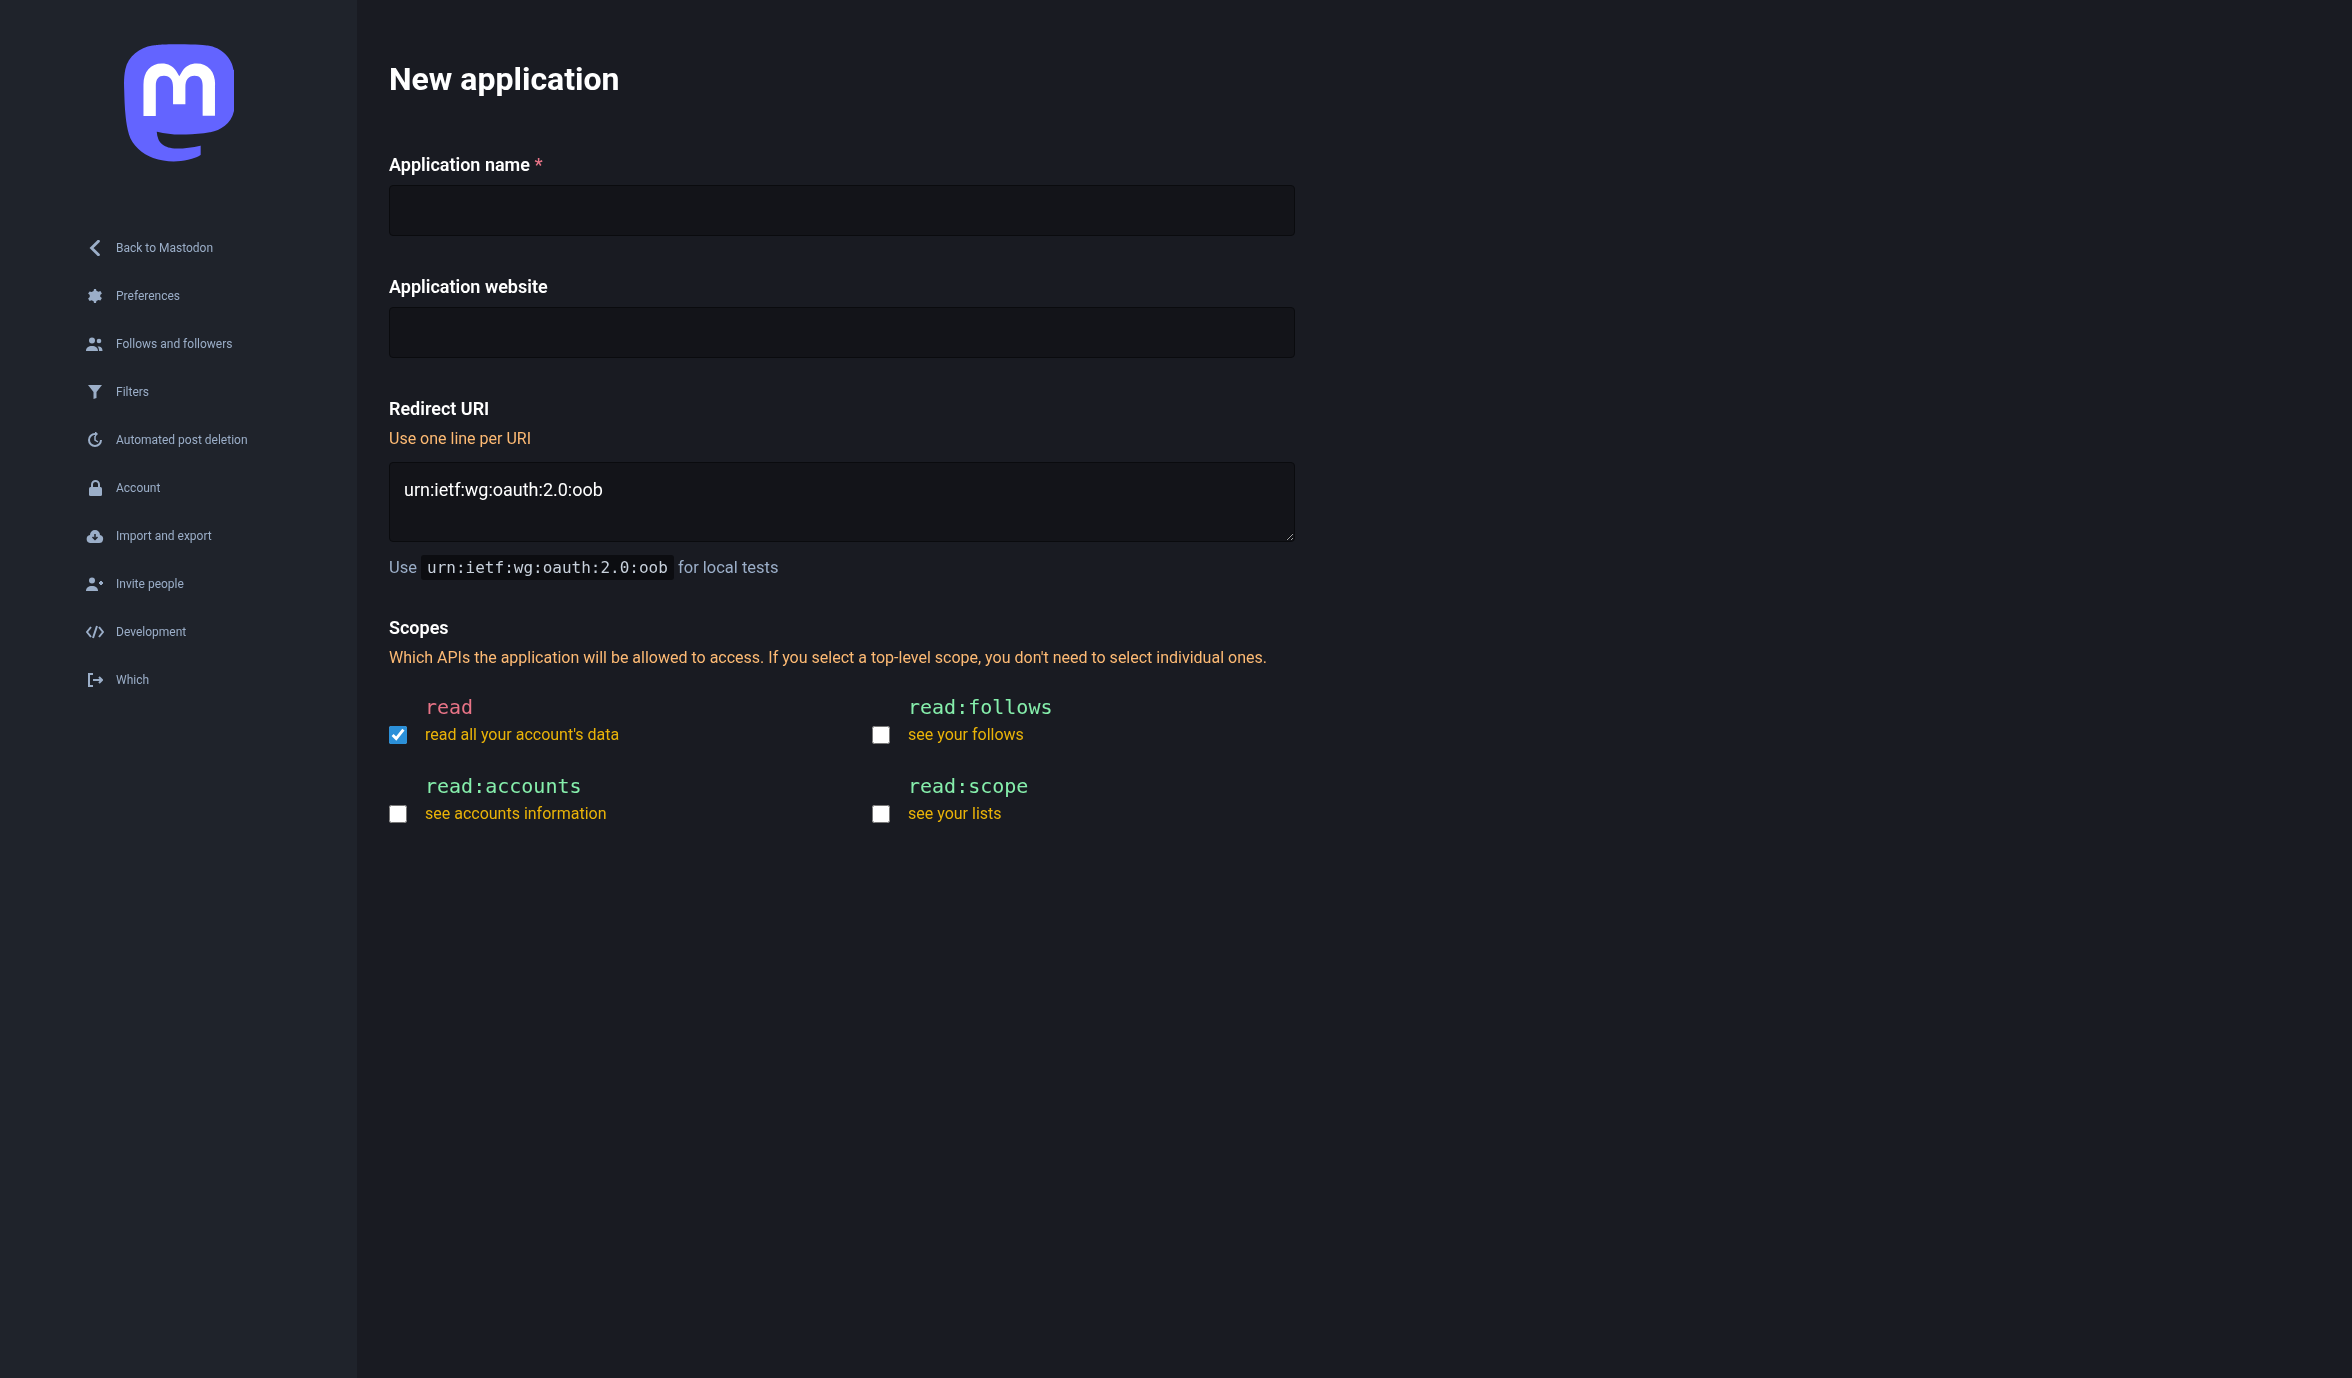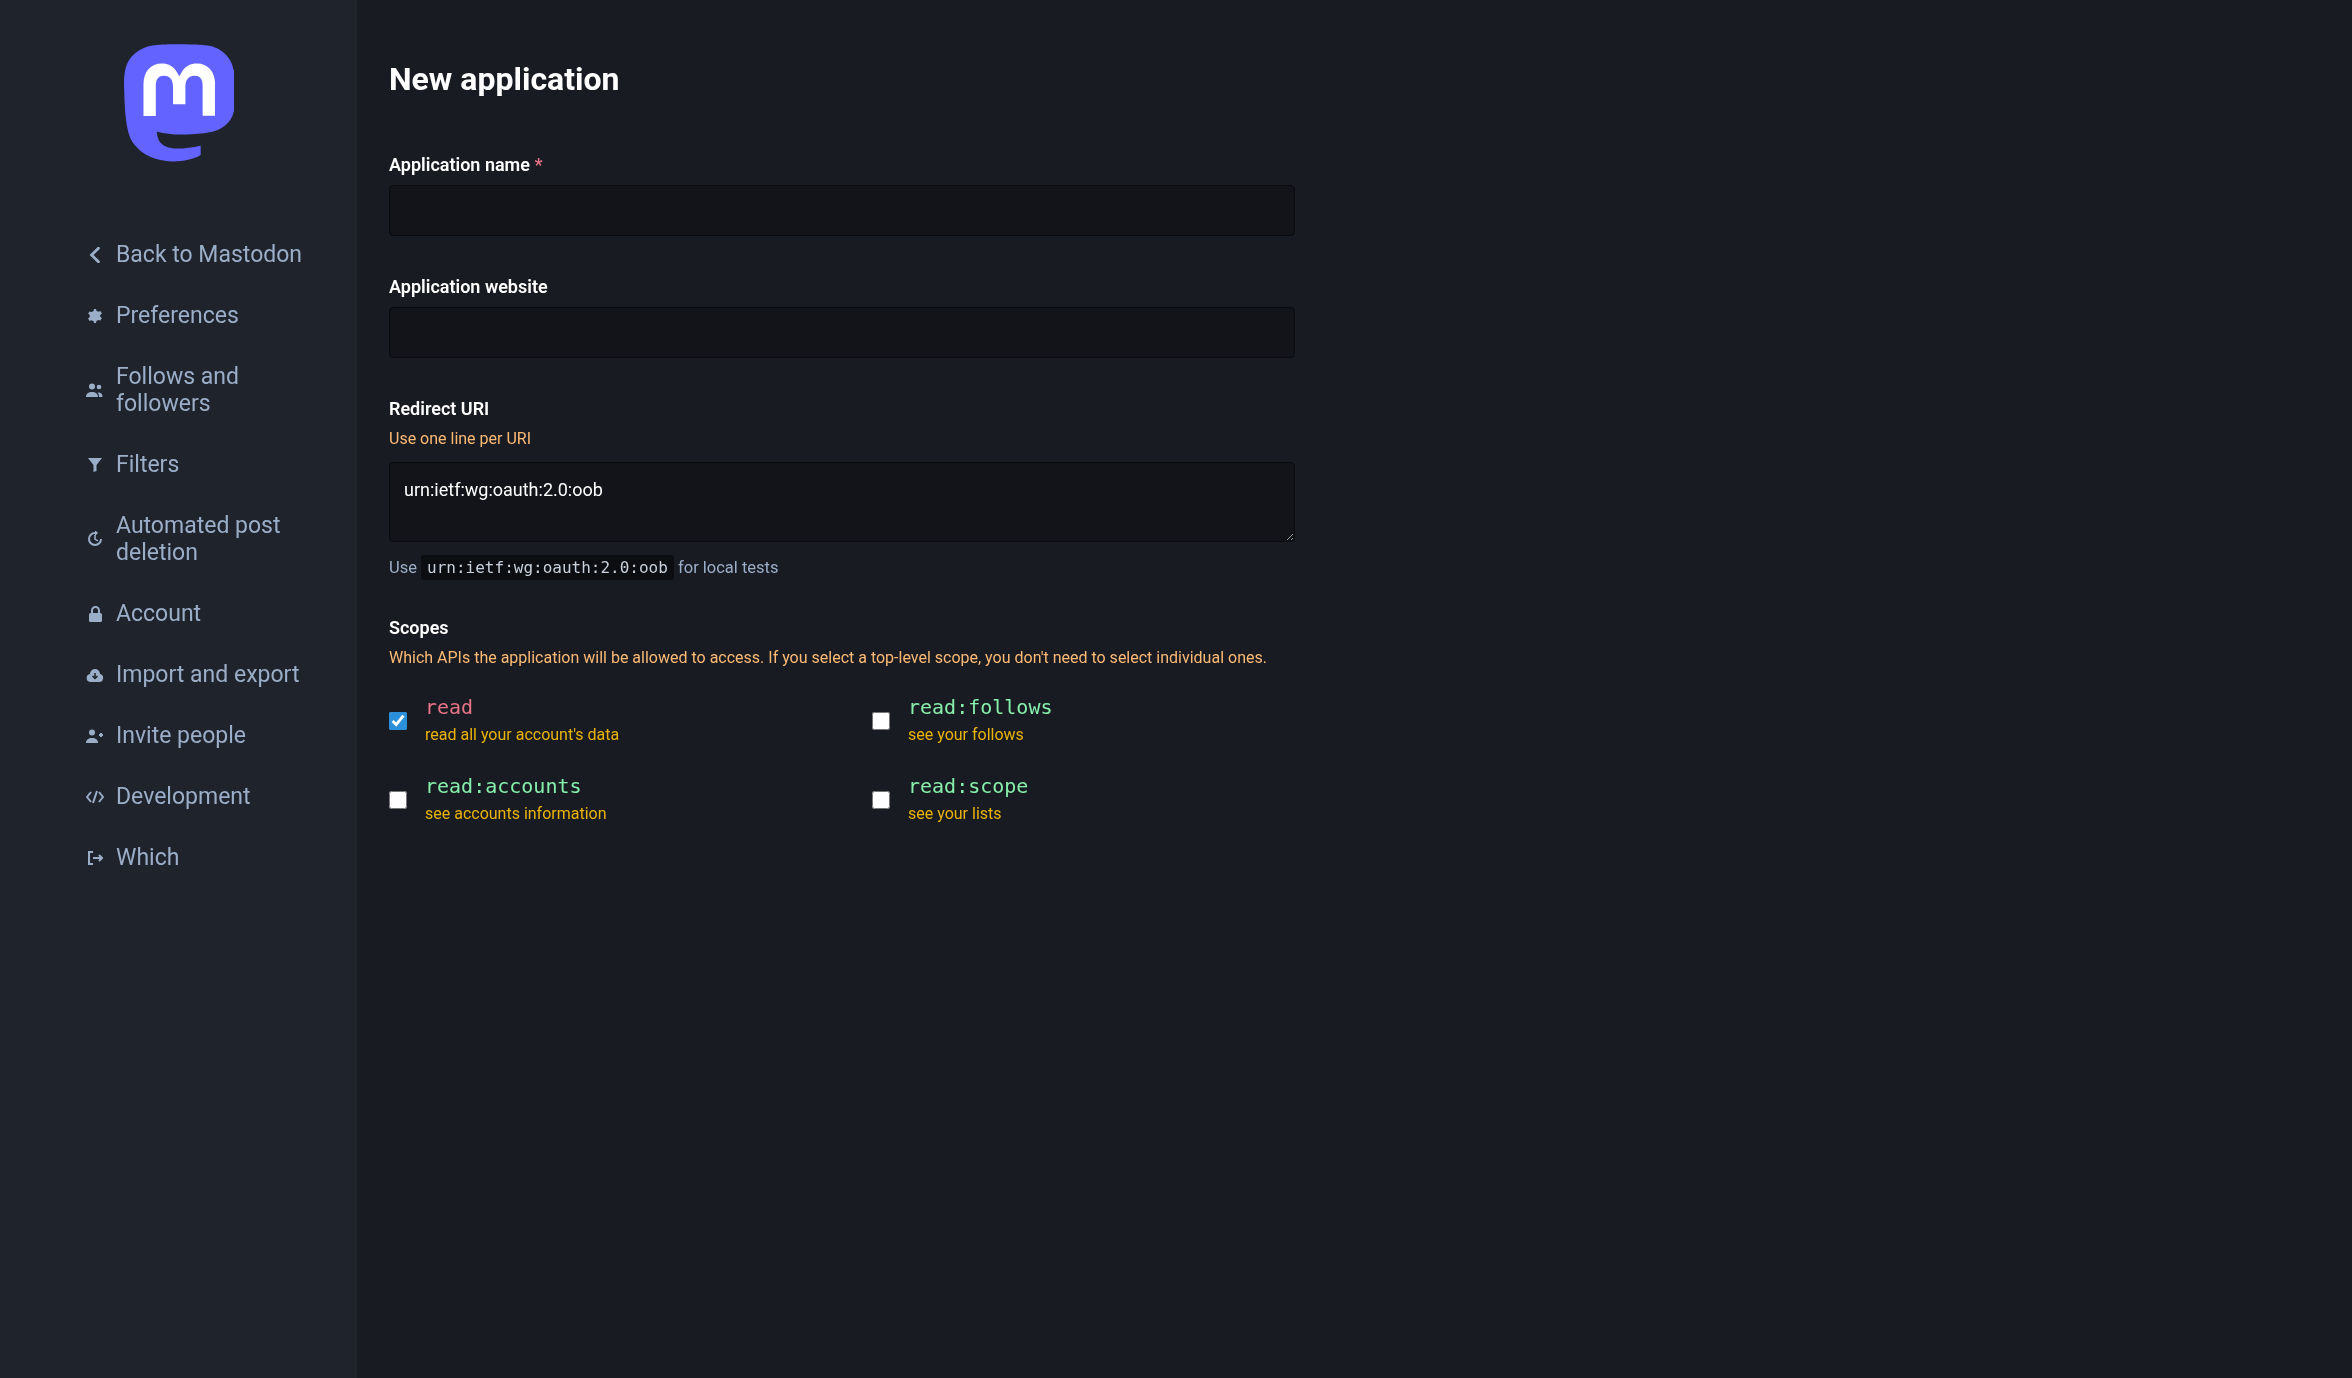--- a/index.html
+++ b/index.html
@@ -25,21 +25,21 @@
     width: 110px;
     height: 122px;
   }
   .nav { list-style: none; }
   .nav li a {
     display: flex;
     align-items: center;
     padding: 17px 30px 17px 86px;
     color: #9baec8;
     text-decoration: none;
-    font-size: 23px;
+    font-size: 12px;
     position: relative;
   }
   .nav-icon {
     position: absolute;
     left: 86px;
     width: 18px;
     height: 18px;
     display: flex;
     align-items: center;
     justify-content: center;
@@ -101,21 +101,21 @@
     line-height: 1.4;
   }
   .scopes-grid {
     display: grid;
     grid-template-columns: 1fr 1fr;
     gap: 30px 60px;
     margin-top: 28px;
   }
   .scope {
     display: flex;
-    align-items: center;
+    align-items: flex-end;
     gap: 18px;
   }
   .scope input[type=checkbox] {
     width: 18px;
     height: 18px;
     margin-top: 3px;
     accent-color: #2b90d9;
     flex-shrink: 0;
   }
   .scope-text { flex: 1; }

